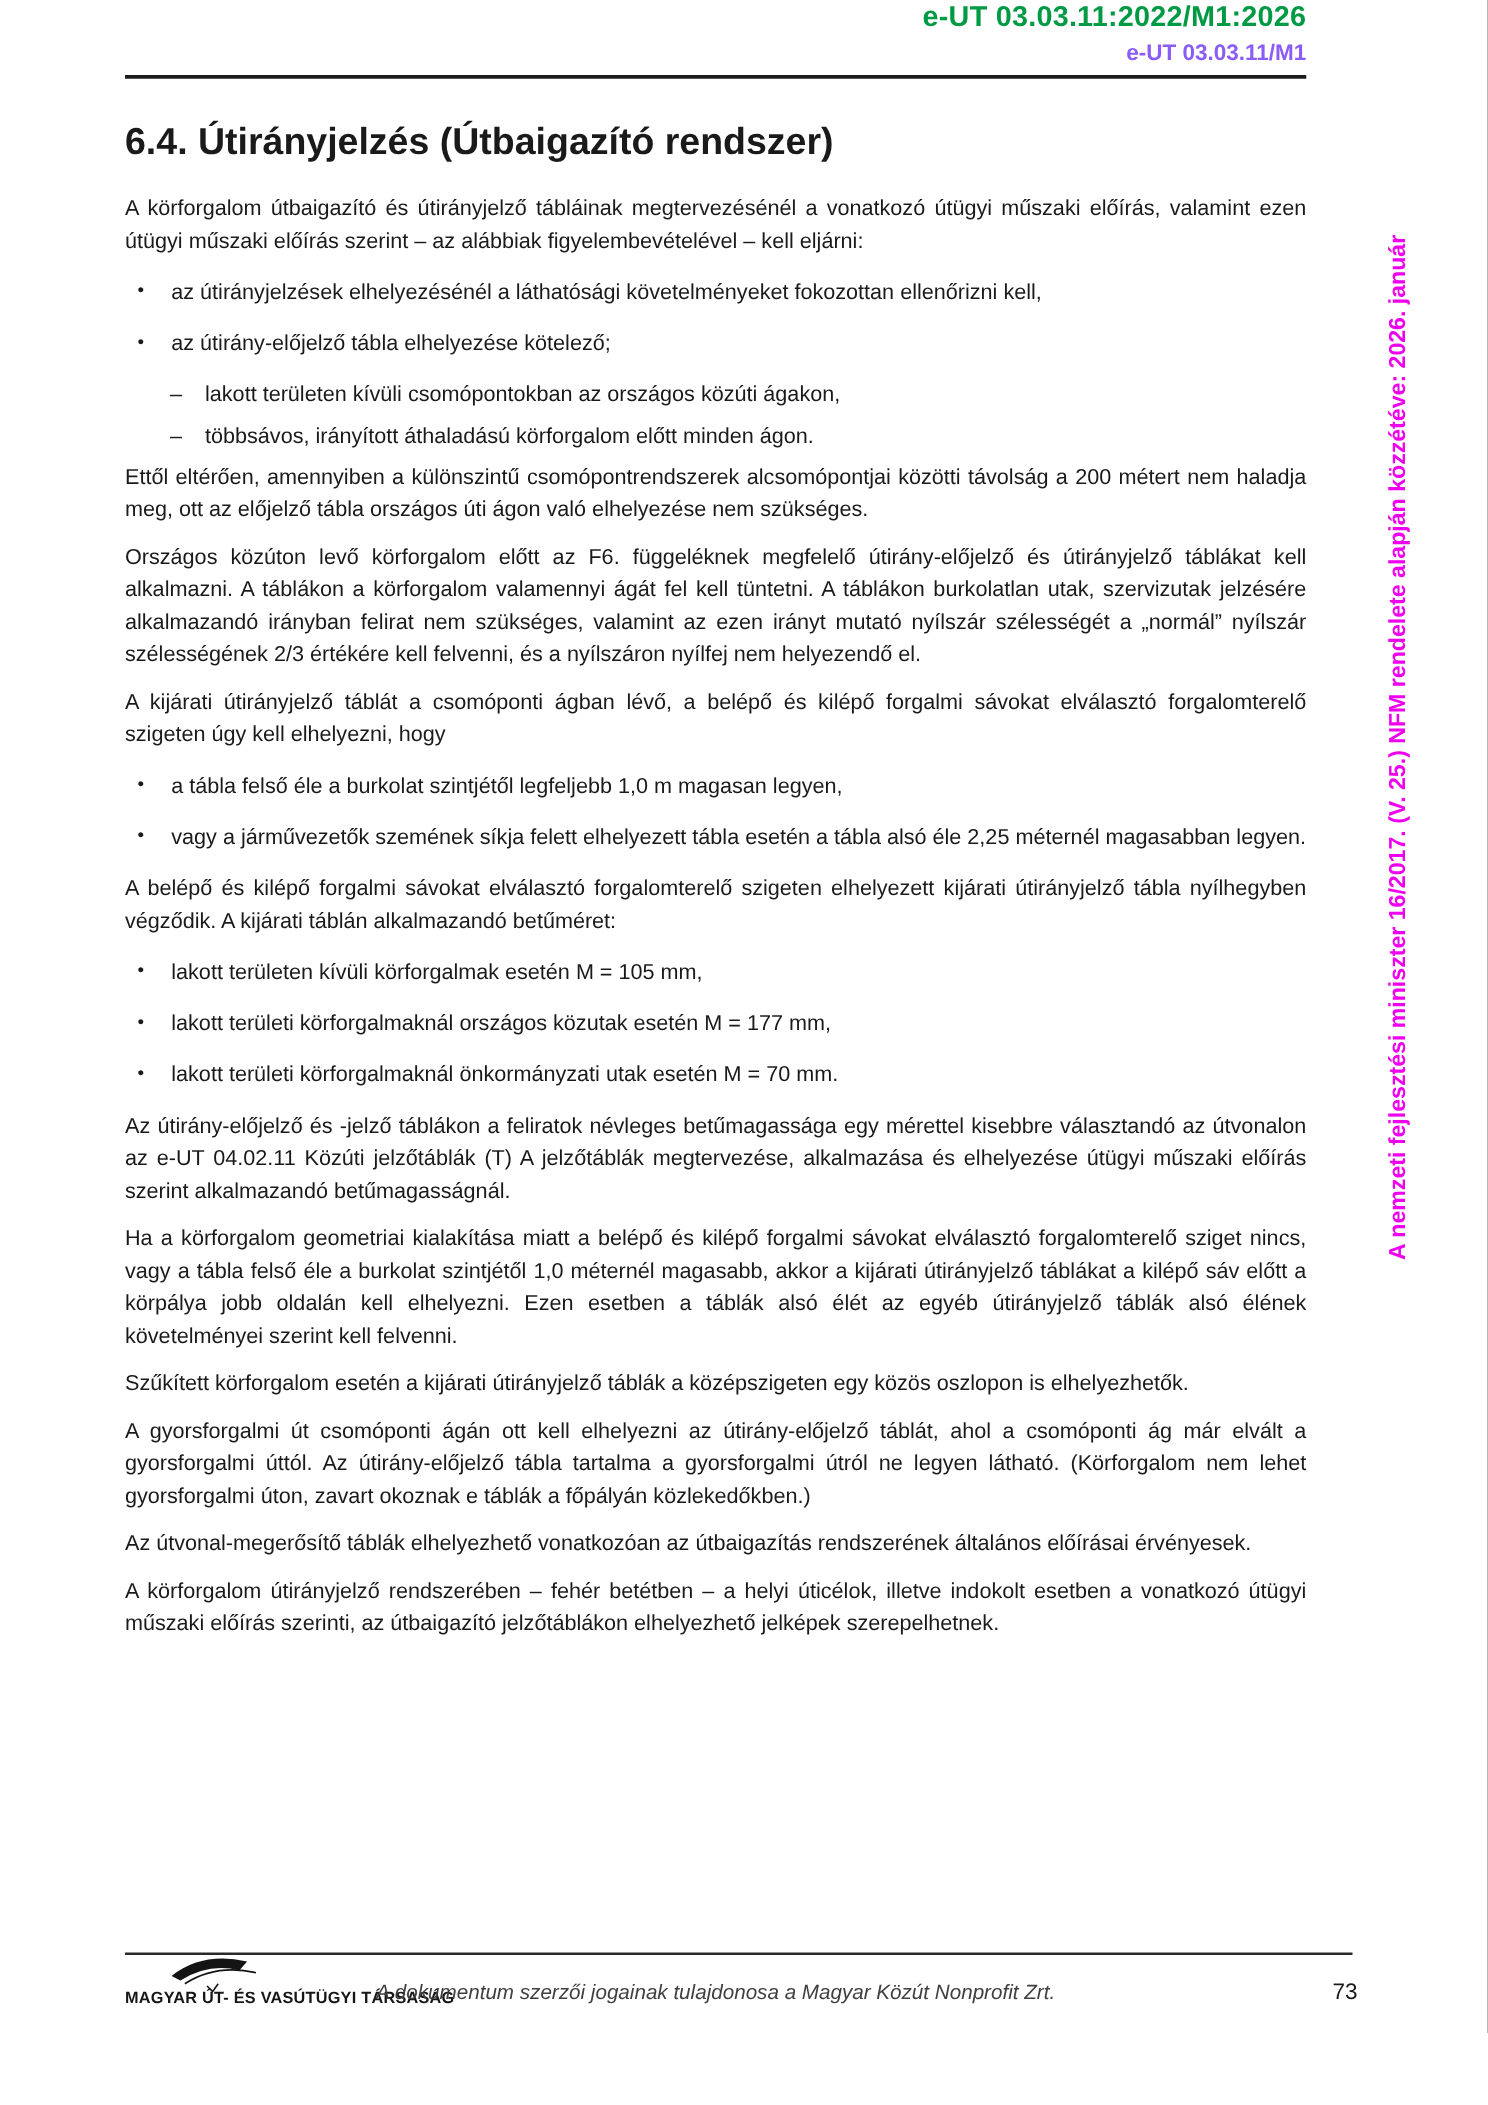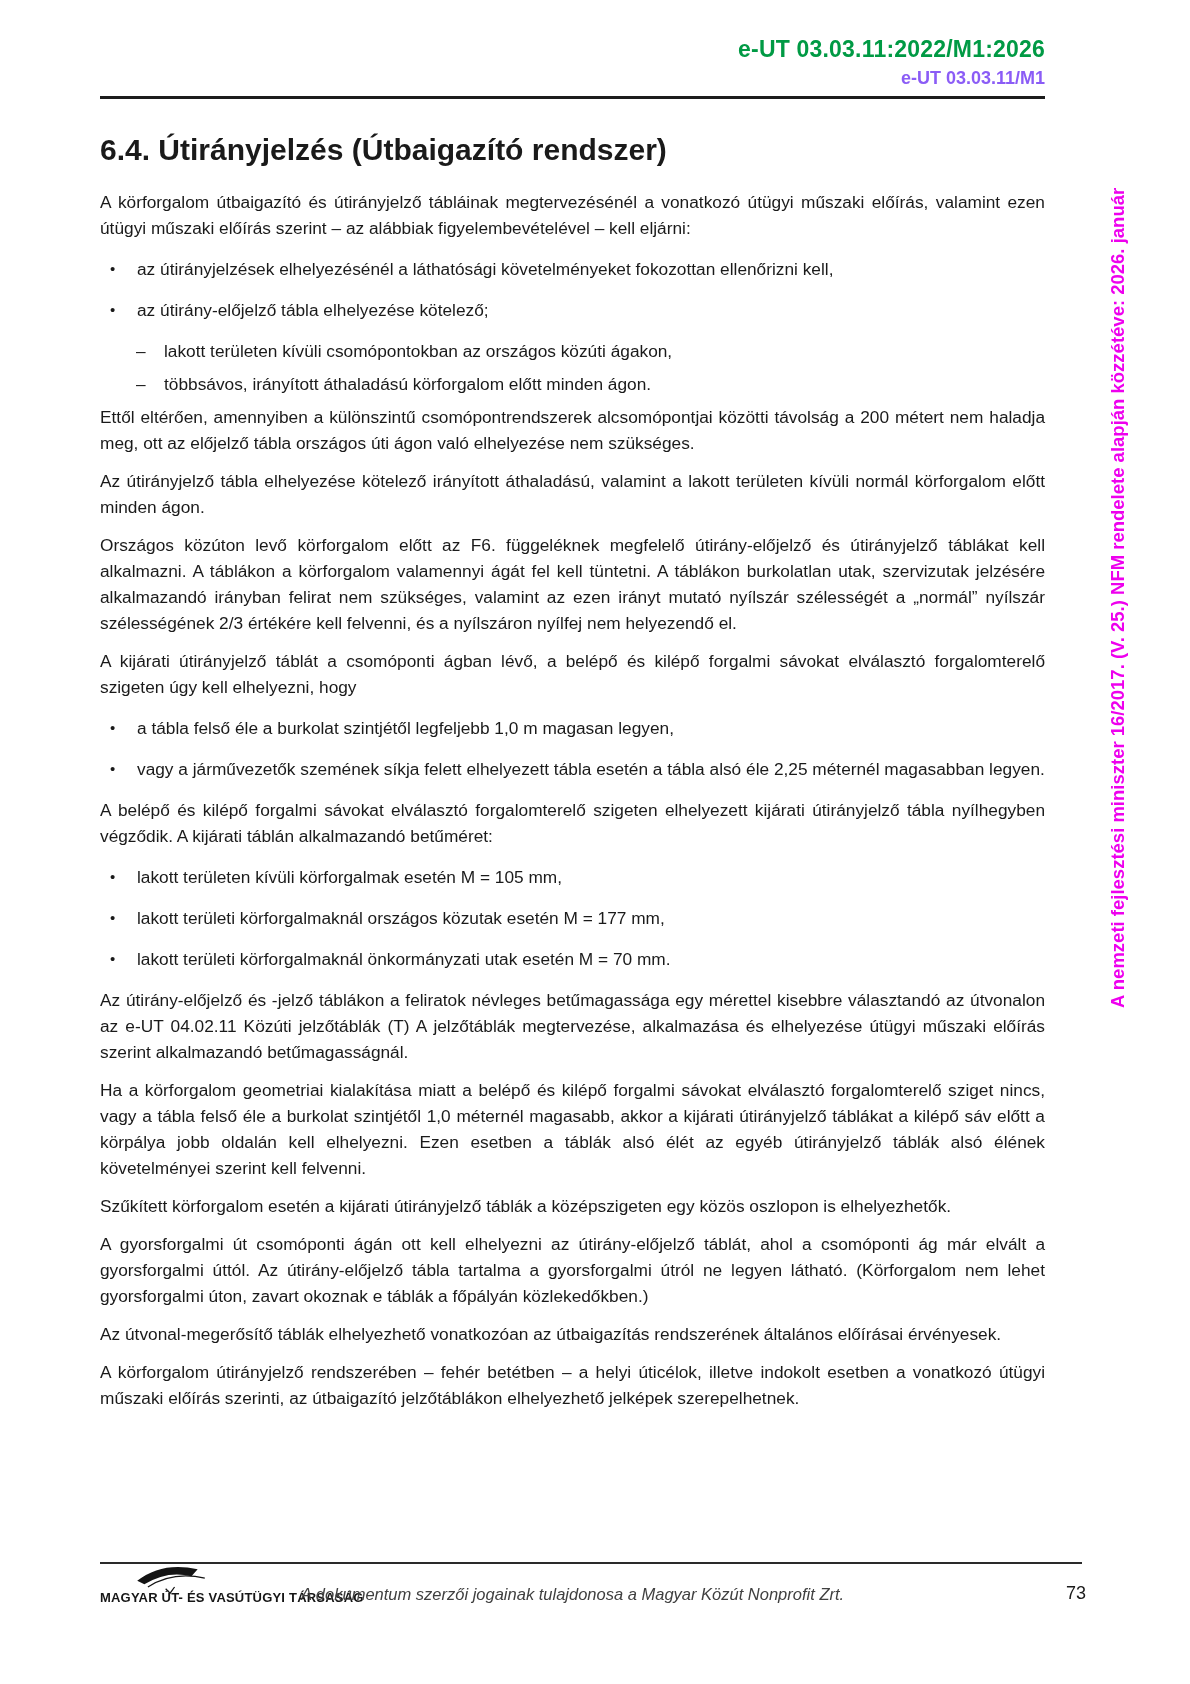--- a/index.html
+++ b/index.html
@@ -9,21 +9,20 @@
     width: 1190px;
     height: 1684px;
     margin: 0 auto;
     background: #ffffff;
     overflow: hidden;
     font-family: "Liberation Sans", "DejaVu Sans", sans-serif;
     color: #1a1a1a;
   }
   
   .doc-header {
-    padding-top: 36px;
     margin-left: 100px;
     width: 945px;
     text-align: right;
   }
   .doc-id-primary {
     font-size: 23px;
     font-weight: bold;
     letter-spacing: 0.2px;
   }
   .doc-id-secondary {
@@ -156,21 +155,20 @@
       </div>
       <div class="b-dash">
         <span class="marker">–</span>
         <span class="btext">lakott területen kívüli csomópontokban az országos közúti ágakon,</span>
       </div>
       <div class="b-dash">
         <span class="marker">–</span>
         <span class="btext">többsávos, irányított áthaladású körforgalom előtt minden ágon.</span>
       </div>
       <div class="b-p">Ettől eltérően, amennyiben a különszintű csomópontrendszerek alcsomópontjai közötti távolság a 200 métert nem haladja meg, ott az előjelző tábla országos úti ágon való elhelyezése nem szükséges.</div>
-      <div class="b-p">Az útirányjelző tábla elhelyezése kötelező irányított áthaladású, valamint a lakott területen kívüli normál körforgalom előtt minden ágon.</div>
       <div class="b-p">Országos közúton levő körforgalom előtt az F6. függeléknek megfelelő útirány-előjelző és útirányjelző táblákat kell alkalmazni. A táblákon a körforgalom valamennyi ágát fel kell tüntetni. A táblákon burkolatlan utak, szervizutak jelzésére alkalmazandó irányban felirat nem szükséges, valamint az ezen irányt mutató nyílszár szélességét a „normál” nyílszár szélességének 2/3 értékére kell felvenni, és a nyílszáron nyílfej nem helyezendő el.</div>
       <div class="b-p">A kijárati útirányjelző táblát a csomóponti ágban lévő, a belépő és kilépő forgalmi sávokat elválasztó forgalomterelő szigeten úgy kell elhelyezni, hogy</div>
       <div class="b-bullet">
         <span class="marker">•</span>
         <span class="btext">a tábla felső éle a burkolat szintjétől legfeljebb 1,0 m magasan legyen,</span>
       </div>
       <div class="b-bullet">
         <span class="marker">•</span>
         <span class="btext">vagy a járművezetők szemének síkja felett elhelyezett tábla esetén a tábla alsó éle 2,25 méternél magasabban legyen.</span>
       </div>

